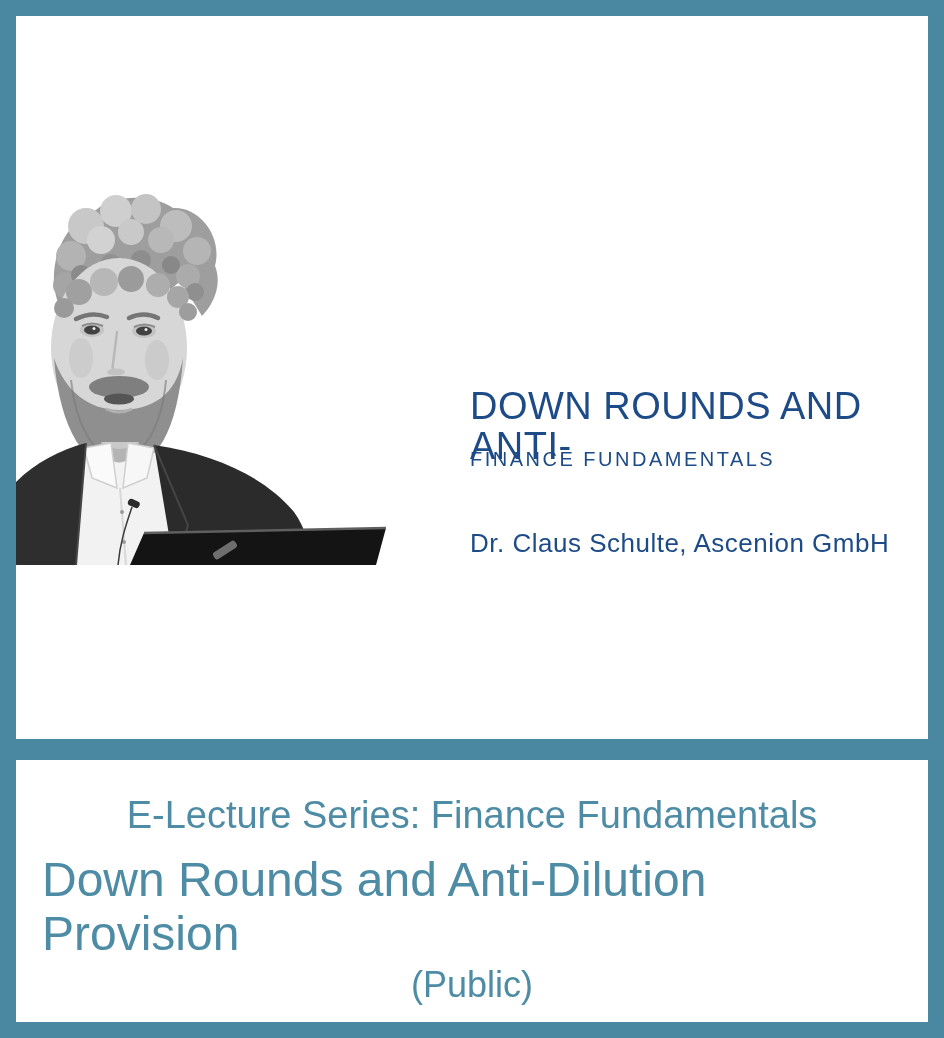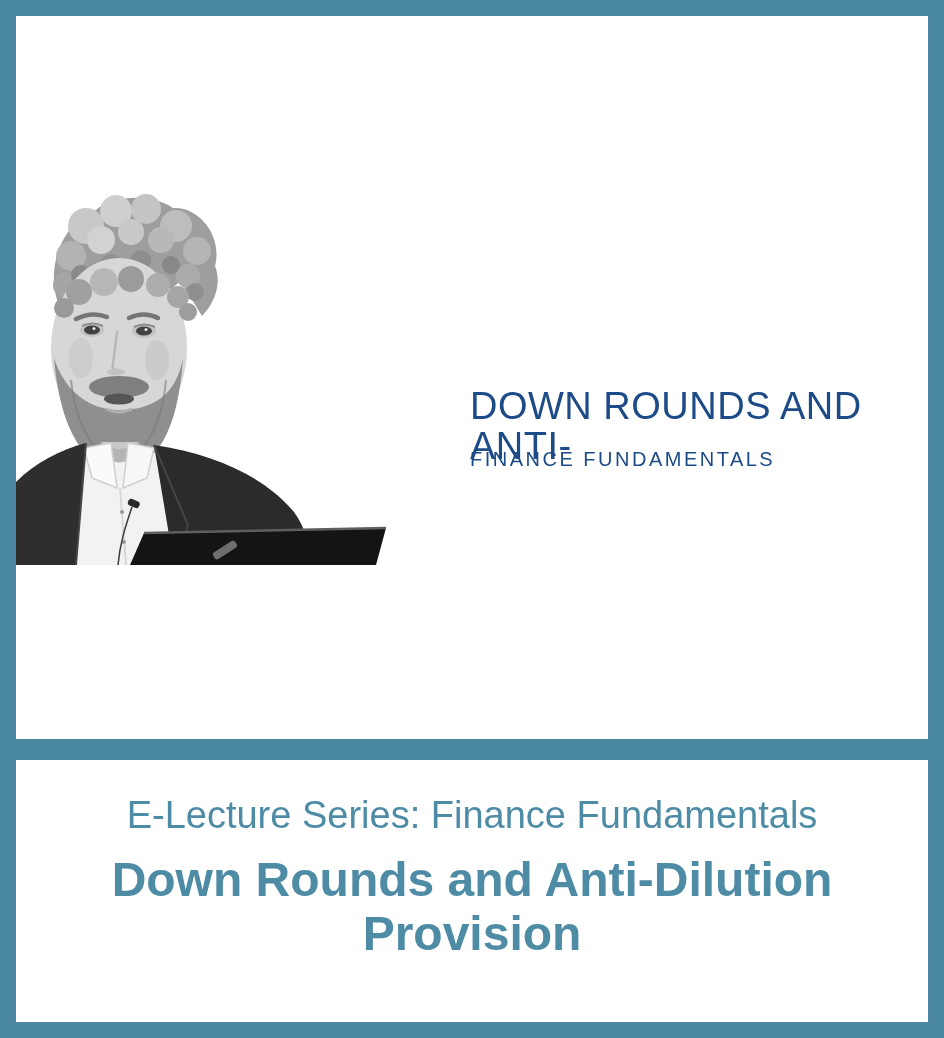--- a/index.html
+++ b/index.html
@@ -80,24 +80,24 @@
     text-align:center;
     font-size:38px;
     line-height:46px;
     font-weight:normal;
     color:var(--caption-teal);
   }
   .caption-title{
     position:absolute;
     left:26px; top:93px;
     width:860px;
-    text-align:center;
+    text-align:left;
     font-size:48px;
     line-height:54px;
-    font-weight:bold;
+    font-weight:normal;
     color:var(--caption-teal);
   }
   .caption-visibility{
     position:absolute;
     left:0; top:203px;
     width:912px;
     text-align:center;
     font-size:36px;
     line-height:44px;
     color:var(--caption-teal);
@@ -186,22 +186,24 @@
 
       <polygon points="128,353 370,348 360,385 114,385" fill="#141414"></polygon>
       <line x1="128" y1="353" x2="370" y2="348" stroke="#5f5f5f" stroke-width="2.5"></line>
       <rect x="196" y="366" width="26" height="8" rx="3" fill="#6e6e6e" transform="rotate(-33 209 370)"></rect>
     </svg>
 
     <div class="video-title">
       <div>DOWN ROUNDS AND ANTI-</div>
     </div>
     <div class="video-series-label">FINANCE FUNDAMENTALS</div>
+    <div class="video-author">Dr. Claus Schulte, Ascenion GmbH</div>
   </div>
 
   <div class="divider"></div>
 
   <div class="caption-section">
     <div class="caption-series">E-Lecture Series: Finance Fundamentals</div>
     <div class="caption-title">Down Rounds and Anti-Dilution Provision</div>
+    <div class="caption-visibility">(Public)</div>
   </div>
 
 </div>
 
 </body></html>

